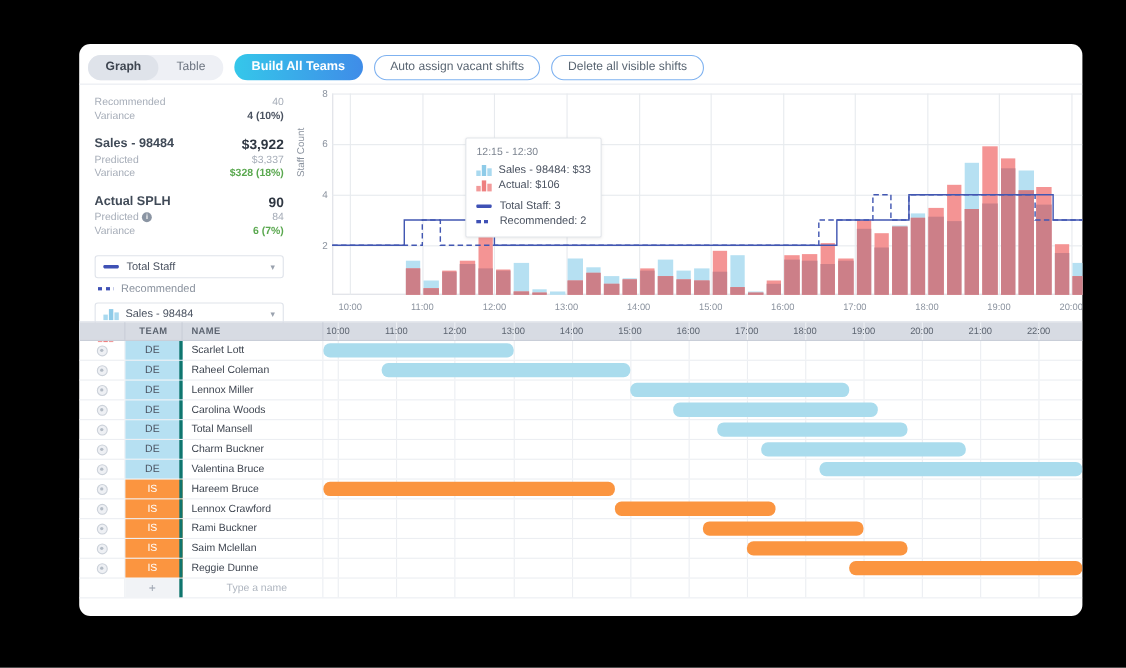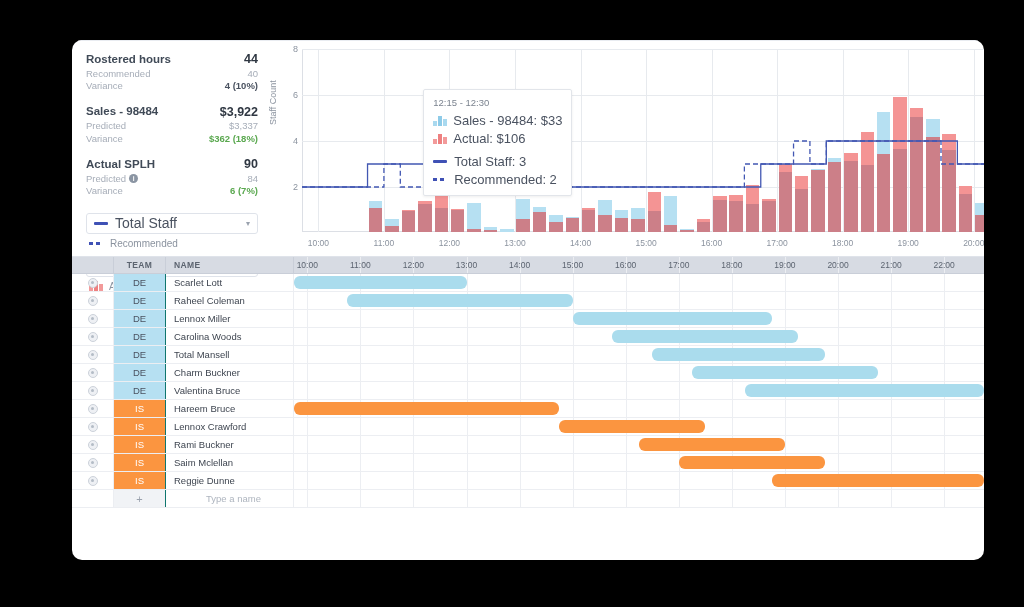--- a/index.html
+++ b/index.html
@@ -57,21 +57,21 @@
     background:#8b95a3; color:#fff; font-size:6.5px; line-height:9px;
     text-align:center; margin-left:3px; font-weight:700; vertical-align:1px;
   }
 
   .selects { padding:4px 14px 0 14px; }
   .select {
     position:relative; height:21px; border:1px solid #dfe3ea; border-radius:3px;
     background:#fff; display:flex; align-items:center; padding:0 7px; margin-bottom:4px;
     cursor:pointer;
   }
-  .select .txt { font-size:14px; color:#4a5260; margin-left:7px; }
+  .select .txt { font-size:10px; color:#4a5260; margin-left:7px; }
   .caret { position:absolute; right:7px; font-size:8px; color:#9aa2ae; }
   .legend-row { display:flex; align-items:center; padding:0 0 7px 3px; }
   .legend-row .txt { font-size:10px; color:#8b939f; margin-left:7px; }
 
   
   .sw-line { width:14px; height:3px; background:#3f51b5; border-radius:1px; }
   .sw-dash { width:14px; height:3px; background:
       repeating-linear-gradient(to right,#3f51b5 0 4px,transparent 4px 7px); }
   .sw-bars { width:13px; height:10px; position:relative; }
   .sw-bars i { position:absolute; bottom:0; width:4px; display:block; }
@@ -100,29 +100,29 @@
   .bar .b-blue { position:absolute; bottom:0; left:0; right:0; background:#b6e0f2; }
   .bar .b-red  { position:absolute; bottom:0; left:0; right:0; background:#f49494; }
   .bar .b-ovl  { position:absolute; bottom:0; left:0; right:0; background:#cc7f88; }
 
   .tooltip {
     position:absolute; z-index:30; background:#fff; border:1px solid #e2e5ea;
     border-radius:2px; padding:7px 9px 8px 9px; box-shadow:0 1px 3px rgba(0,0,0,.07);
   }
   .tt-title { font-size:9.5px; color:#7b838f; margin-bottom:5px; }
   .tt-row { display:flex; align-items:center; margin-top:3px; }
-  .tt-row .t { font-size:13px; color:#4a5260; margin-left:7px; white-space:nowrap; }
+  .tt-row .t { font-size:10px; color:#4a5260; margin-left:7px; white-space:nowrap; }
   .tt-sep { height:5px; }
 
   
   .gantt { position:relative; border-top:1px solid #dfe3ea; }
   .grow { display:flex; height:18px; border-bottom:1px solid #eceef2; position:relative; }
   .grow.head { height:17px; background:#d7dbe3; border-bottom:1px solid #c9ced8; }
   .c-ico { width:42px; border-right:1px solid #eceef2; display:flex; align-items:center; justify-content:center; }
-  .c-team { width:52px; border-right:1px solid #0f766e; display:flex; align-items:center; justify-content:center;
+  .c-team { width:52px; border-right:3px solid #0f766e; display:flex; align-items:center; justify-content:center;
             font-size:9.5px; color:#4a5260; }
   .c-name { width:128px; border-right:1px solid #eceef2; display:flex; align-items:center;
             padding-left:8px; font-size:9.5px; color:#3e4550; }
   .grow.head .c-team, .grow.head .c-name { font-size:8.5px; color:#5c6470; letter-spacing:.4px; font-weight:600; }
   .grow.head .c-ico, .grow.head .c-team, .grow.head .c-name { border-right:1px solid #c9ced8; }
   .team-DE { background:#b6e0f2; }
   .team-IS { background:#fb9540; color:#fff !important; }
   .avatar { width:10px; height:10px; border-radius:50%; background:#eef0f4; border:1px solid #ccd2da;
             display:flex; align-items:center; justify-content:center; }
   .avatar i { width:3px; height:3px; border-radius:50%; background:#b4bcc6; display:block; }
@@ -132,30 +132,35 @@
   .shift.de { background:#aadced; }
   .shift.is { background:#fb9540; }
   .plus { font-size:11px; color:#9aa2ae; }
   .typename { color:#aeb5bf;padding-left:40px; }
 </style>
 </head>
 <body>
 
 <div id="app">
 
+  <div class="toolbar">
+    <div class="segmented">
+      <div class="seg-btn active">Graph</div>
+      <div class="seg-btn">Table</div>
+    </div>
+    <div class="btn-primary">Build All Teams</div>
+    <div class="btn-outline">Auto assign vacant shifts</div>
+    <div class="btn-outline">Delete all visible shifts</div>
+  </div>
 
   <div class="panel">
 
     <div>
       <div class="stats">
         <div class="stat-group">
-          <div class="stat-row main">
-            <span class="lbl">Rostered hours</span>
-            <span class="val">44</span>
-          </div>
           <div class="stat-row sub">
             <span class="lbl">Recommended</span>
             <span class="val">40</span>
           </div>
           <div class="stat-row var">
             <span class="lbl">Variance</span>
             <span class="val">4 (10%)</span>
           </div>
         </div>
 
@@ -163,21 +168,21 @@
           <div class="stat-row main">
             <span class="lbl">Sales - 98484</span>
             <span class="val">$3,922</span>
           </div>
           <div class="stat-row sub">
             <span class="lbl">Predicted</span>
             <span class="val">$3,337</span>
           </div>
           <div class="stat-row var">
             <span class="lbl">Variance</span>
-            <span class="val green">$362 (18%)</span>
+            <span class="val green">$328 (18%)</span>
           </div>
         </div>
 
         <div class="stat-group">
           <div class="stat-row main">
             <span class="lbl">Actual SPLH</span>
             <span class="val">90</span>
           </div>
           <div class="stat-row sub">
             <span class="lbl"><span>Predicted</span><span class="info-dot">i</span></span>

